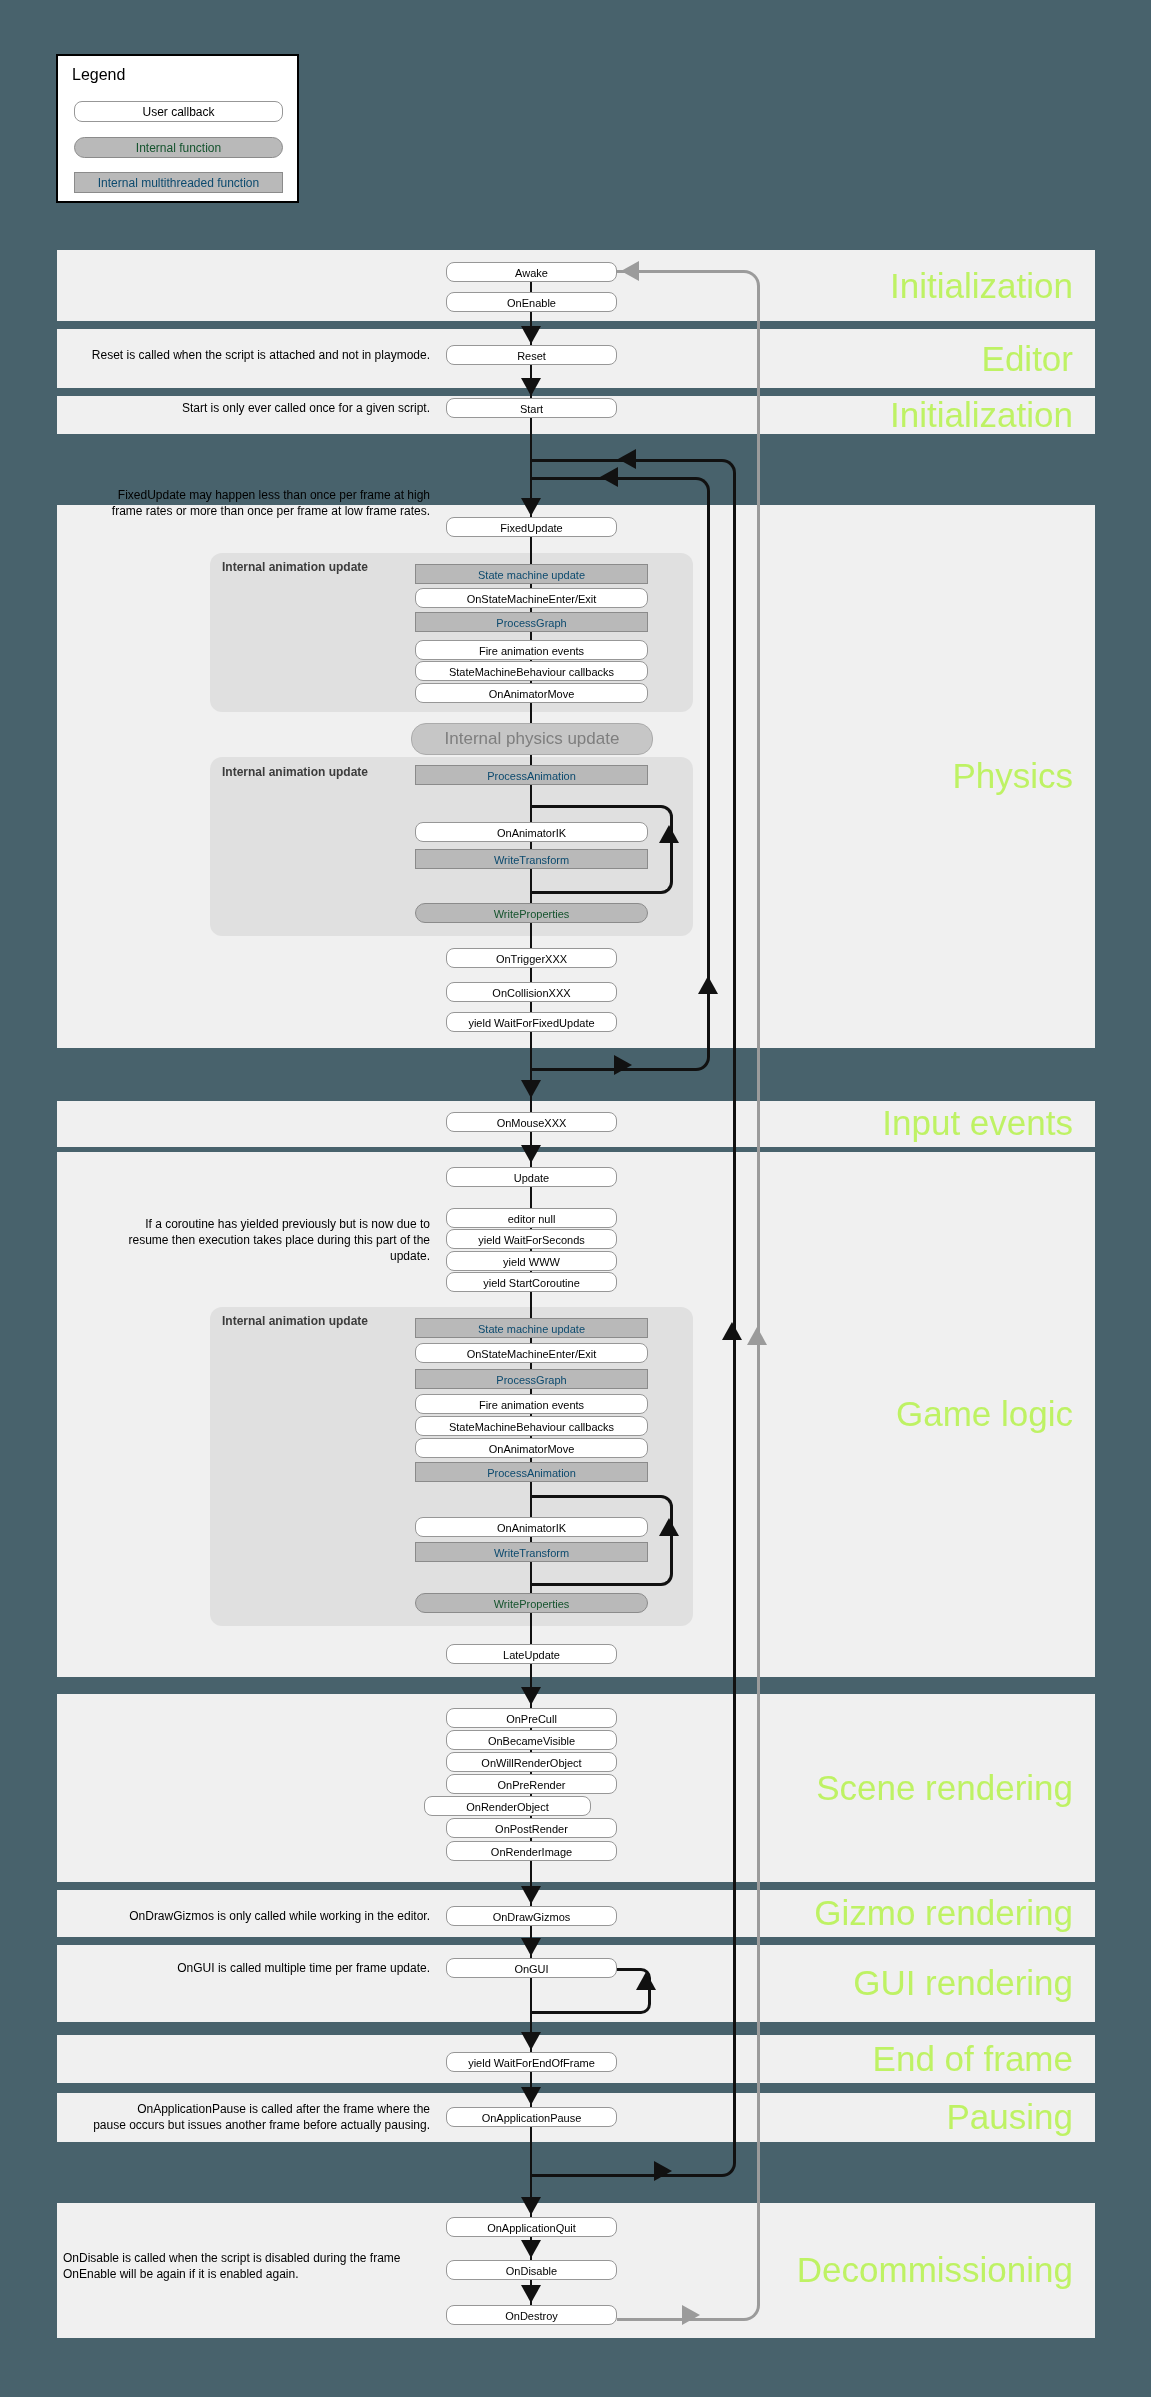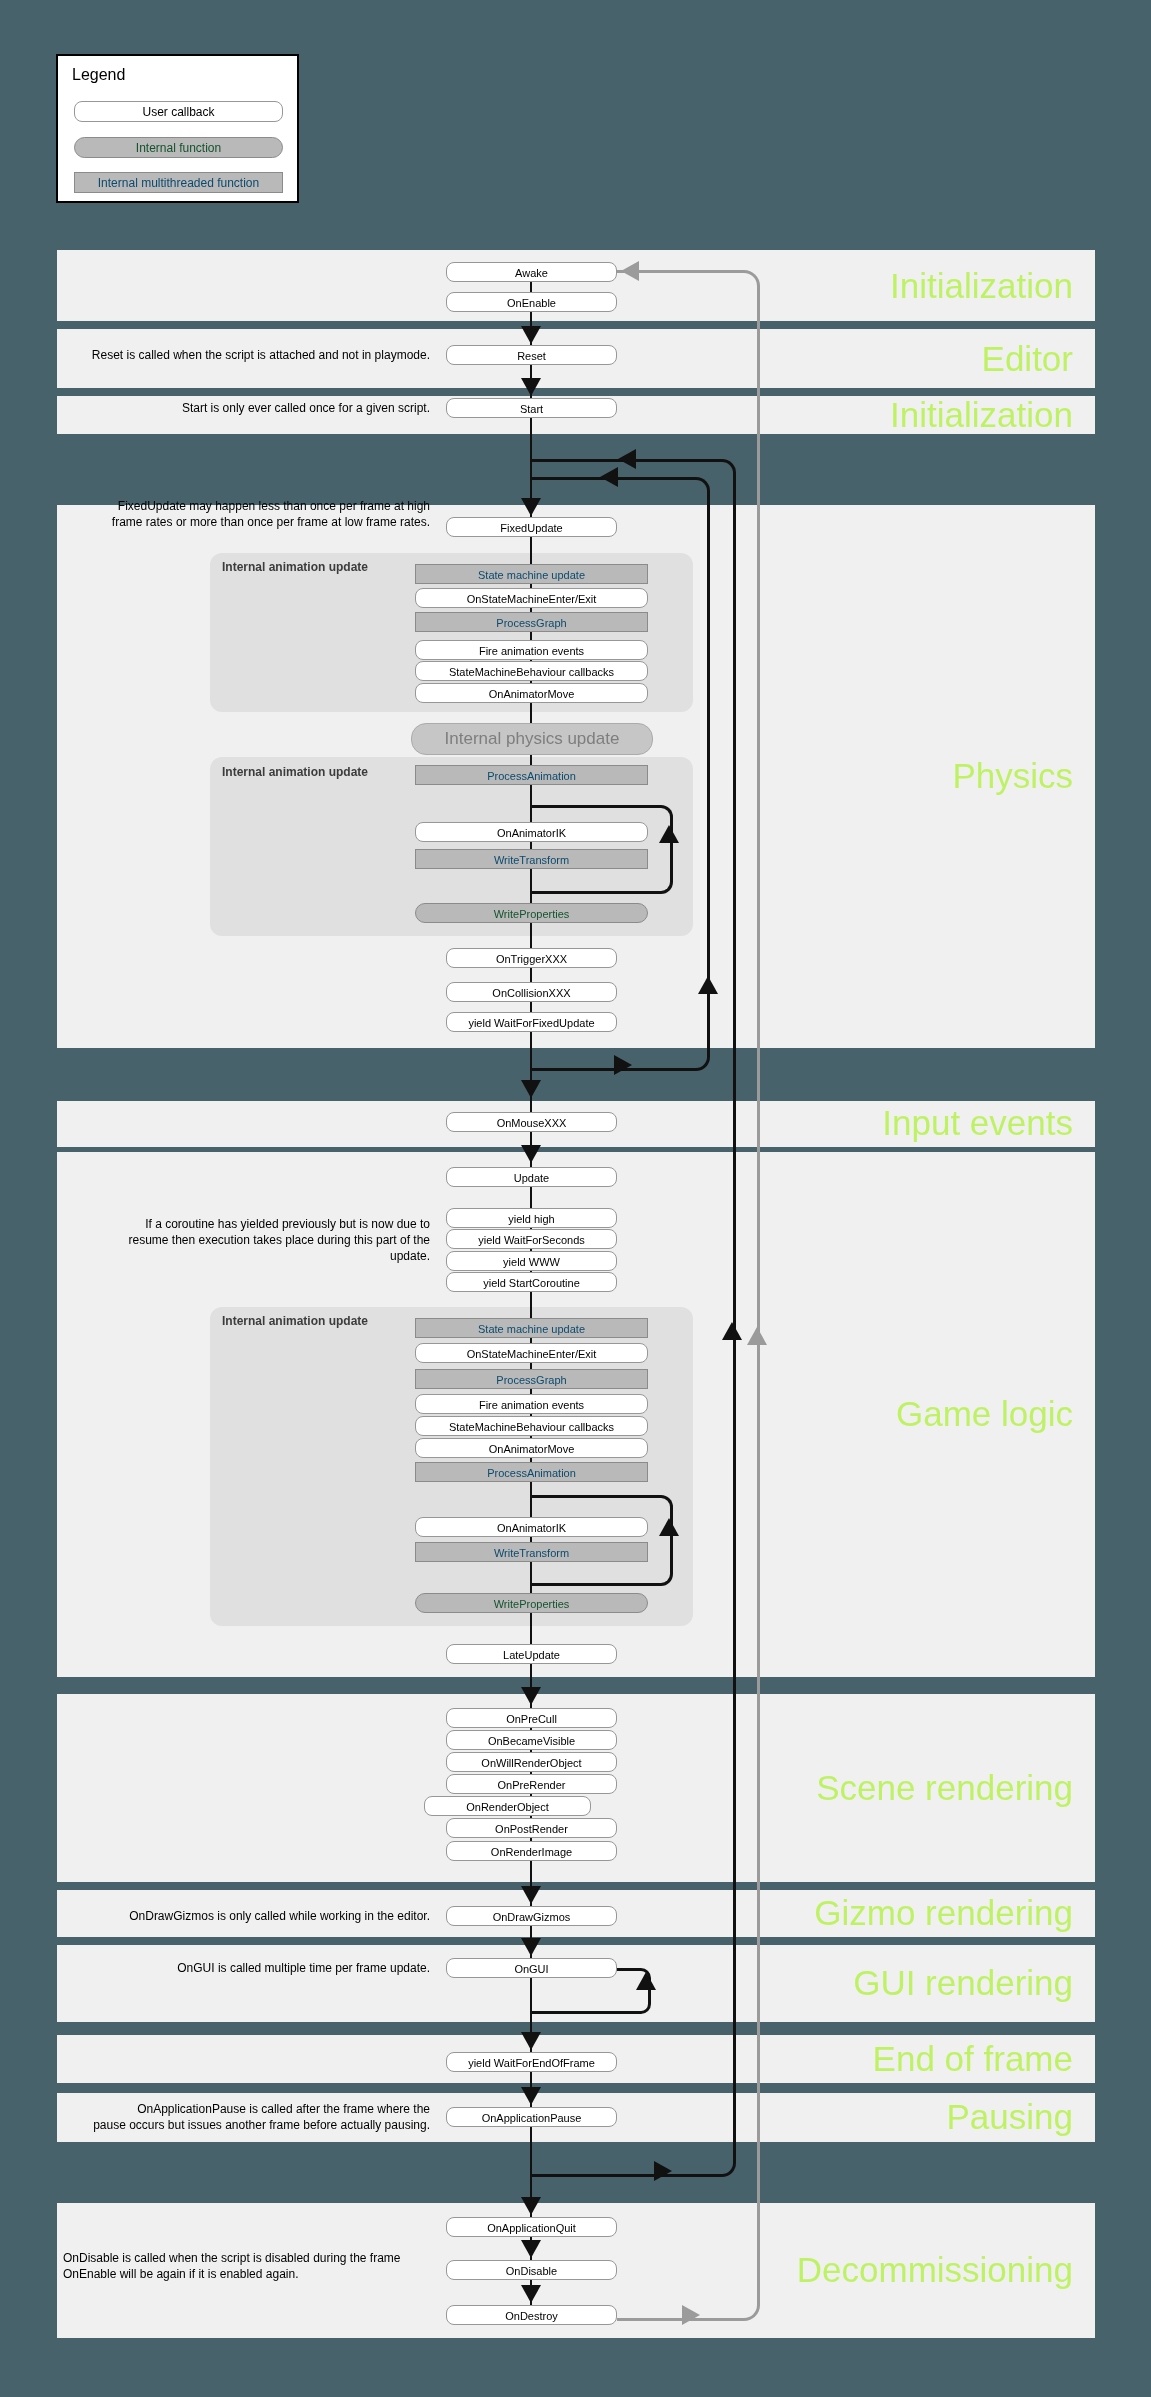--- a/index.html
+++ b/index.html
@@ -147,21 +147,21 @@
   <div class="node gray-rect" style="left:415px;top:849px;width:233px">WriteTransform</div>
   <div class="node gray-pill" style="left:415px;top:903px;width:233px">WriteProperties</div>
 
   <div class="node pill" style="left:446px;top:948px;width:171px">OnTriggerXXX</div>
   <div class="node pill" style="left:446px;top:982px;width:171px">OnCollisionXXX</div>
   <div class="node pill" style="left:446px;top:1012px;width:171px">yield WaitForFixedUpdate</div>
 
   <div class="node pill" style="left:446px;top:1112px;width:171px">OnMouseXXX</div>
 
   <div class="node pill" style="left:446px;top:1167px;width:171px">Update</div>
-  <div class="node pill" style="left:446px;top:1208px;width:171px">yield high</div>
+  <div class="node pill" style="left:446px;top:1208px;width:171px">editor null</div>
   <div class="node pill" style="left:446px;top:1229px;width:171px">yield WaitForSeconds</div>
   <div class="node pill" style="left:446px;top:1251px;width:171px">yield WWW</div>
   <div class="node pill" style="left:446px;top:1272px;width:171px">yield StartCoroutine</div>
 
   <div class="node gray-rect" style="left:415px;top:1318px;width:233px">State machine update</div>
   <div class="node pill" style="left:415px;top:1343px;width:233px">OnStateMachineEnter/Exit</div>
   <div class="node gray-rect" style="left:415px;top:1369px;width:233px">ProcessGraph</div>
   <div class="node pill" style="left:415px;top:1394px;width:233px">Fire animation events</div>
   <div class="node pill" style="left:415px;top:1416px;width:233px">StateMachineBehaviour callbacks</div>
   <div class="node pill" style="left:415px;top:1438px;width:233px">OnAnimatorMove</div>
@@ -188,21 +188,21 @@
   <div class="node pill" style="left:446px;top:2217px;width:171px">OnApplicationQuit</div>
   <div class="node pill" style="left:446px;top:2260px;width:171px">OnDisable</div>
   <div class="node pill" style="left:446px;top:2305px;width:171px">OnDestroy</div>
 
   <div class="note" style="top:347px">
     <div>Reset is called when the script is attached and not in playmode.</div>
   </div>
   <div class="note" style="top:400px">
     <div>Start is only ever called once for a given script.</div>
   </div>
-  <div class="note" style="top:498px">
+  <div class="note" style="top:487px">
     <div>FixedUpdate may happen less than once per frame at high</div>
     <div>frame rates or more than once per frame at low frame rates.</div>
   </div>
   <div class="note" style="top:1216px">
     <div>If a coroutine has yielded previously but is now due to</div>
     <div>resume then execution takes place during this part of the</div>
     <div>update.</div>
   </div>
   <div class="note" style="top:1908px">
     <div>OnDrawGizmos is only called while working in the editor.</div>

